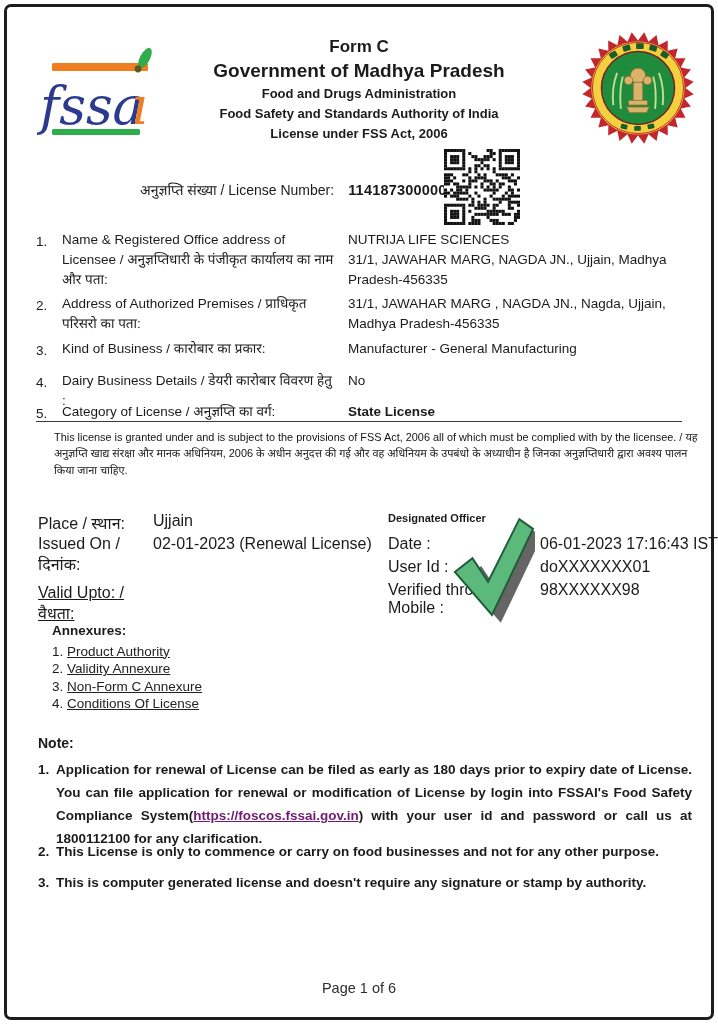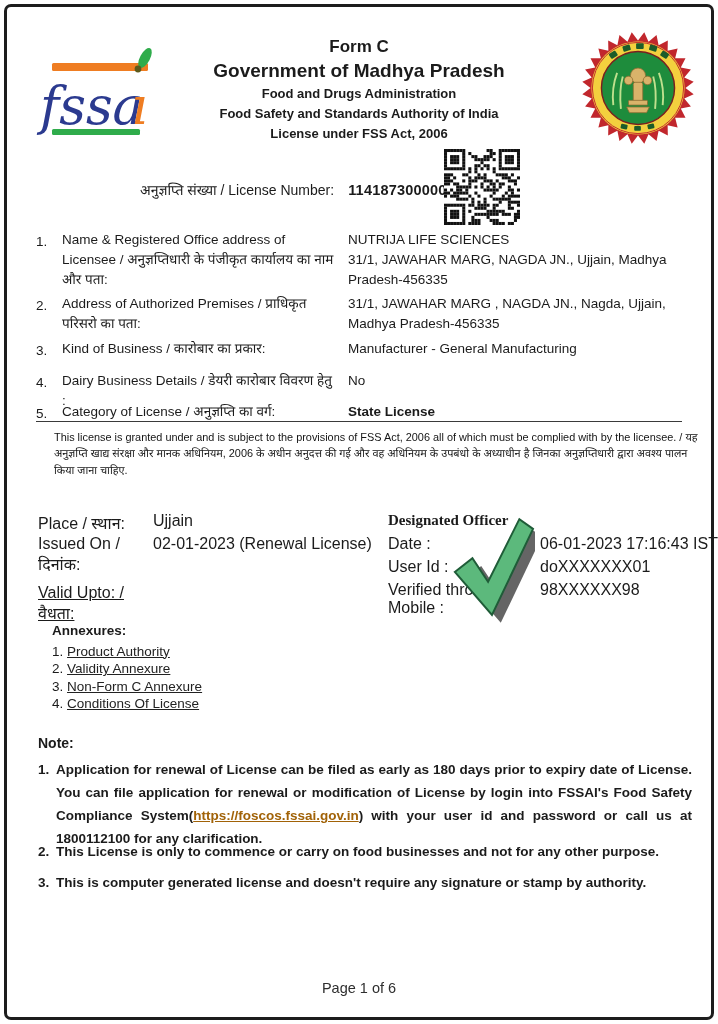--- a/index.html
+++ b/index.html
@@ -26,33 +26,33 @@
   .val{white-space:pre-line;}
   .bold{font-weight:bold;}
 
   .divider{position:absolute;left:36px;width:646px;top:421px;border-top:1.5px solid #3a3a3a;}
   .fine-print{position:absolute;left:38px;top:429px;width:650px;font-size:10.9px;line-height:1.5;color:#141414;margin-left:16px;}
 
   
   .kv{position:absolute;font-size:16px;display:flex;}
   .kv .k{flex:0 0 auto;}
   .kv .v{flex:0 0 auto;}
-  .officer-title{position:absolute;font-size:15px;font-weight:bold;font-family:Liberation Serif, serif;}
+  .officer-title{position:absolute;font-size:11px;font-weight:bold;}
 
   
   .annex{position:absolute;left:52px;top:622px;font-size:13.5px;line-height:17.5px;}
   .annex-title{font-weight:bold;margin-bottom:3px;}
   .annex a{color:#222;text-decoration:underline;cursor:pointer;}
 
   
   .note-title{position:absolute;left:38px;top:735px;font-size:14px;font-weight:bold;}
   .note{position:absolute;left:38px;width:654px;display:grid;grid-template-columns:18px 1fr;
         font-size:13.5px;font-weight:bold;line-height:23px;}
   .note .txt{text-align:justify;}
-  .note a{color:#a16207;text-decoration:underline;cursor:pointer;font-weight:bold;}
+  .note a{color:#701a75;text-decoration:underline;cursor:pointer;font-weight:bold;}
 
   .footer{position:absolute;left:0;right:0;top:980px;text-align:center;font-size:14.5px;color:#2e2e2e;}
 
   .qr-box{position:absolute;left:444px;top:149px;width:76px;height:76px;}
   .tick-box{position:absolute;left:447px;top:511px;width:88px;height:116px;z-index:6;}
 </style>
 </head>
 <body>
 
 <div class="page">

